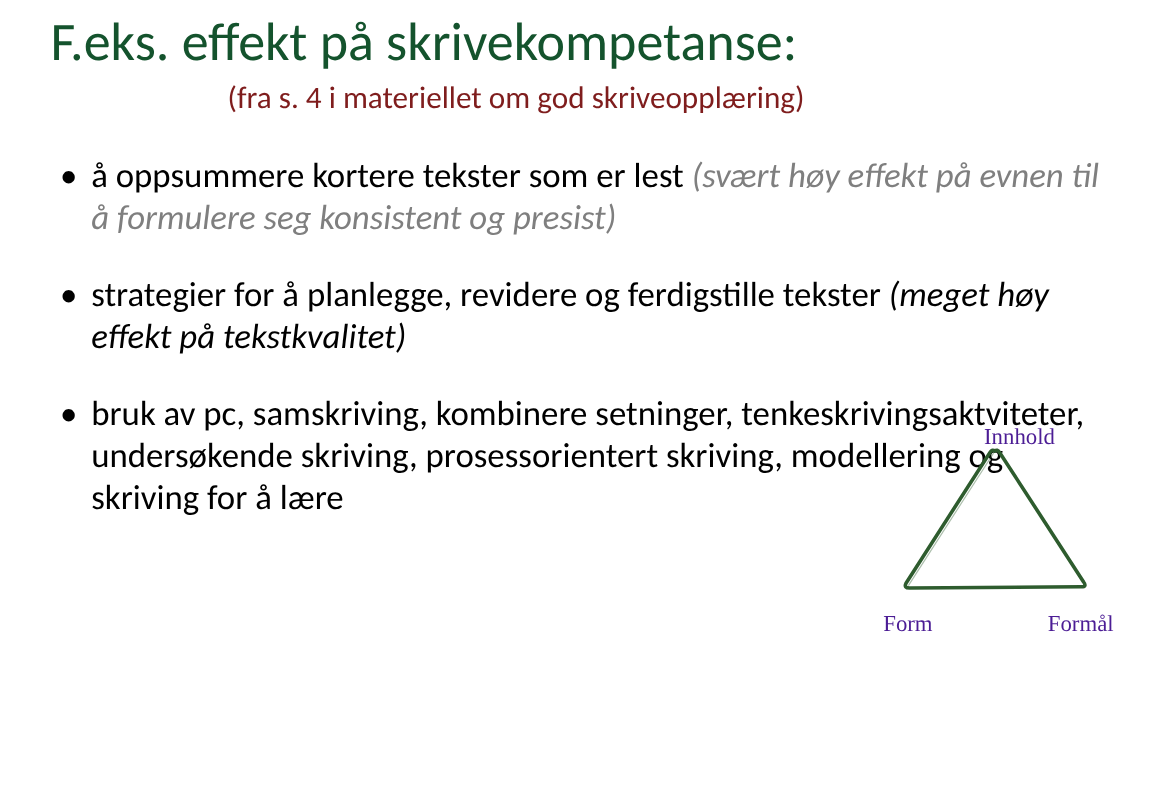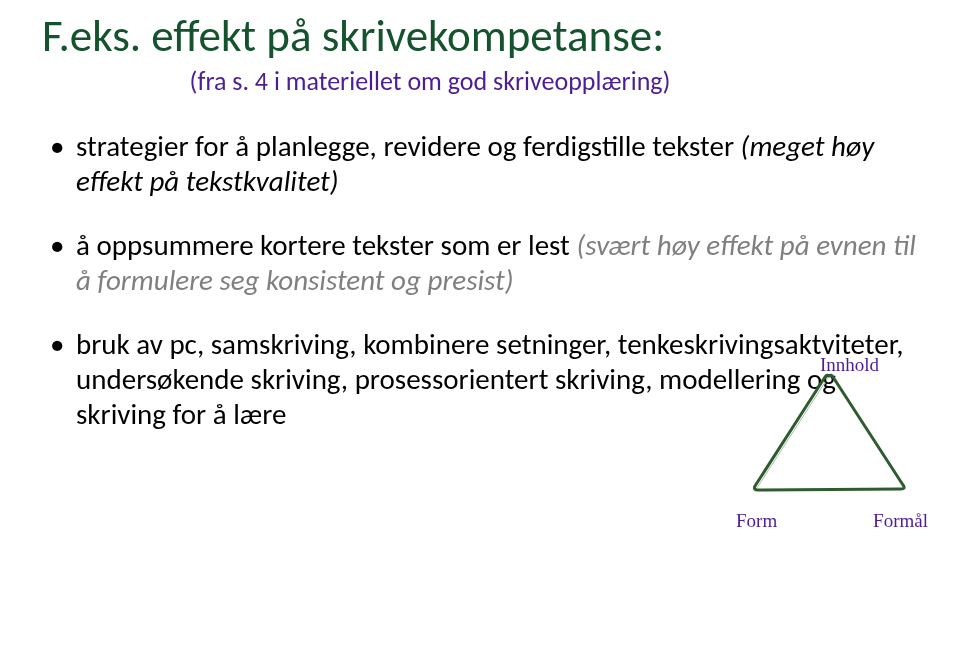--- a/index.html
+++ b/index.html
@@ -14,21 +14,21 @@
   }
   .title {
     font-size: 45px;
     font-weight: 400;
     color: #14532d;
     margin-bottom: 2px;
     margin-left: -8px;
   }
   .subtitle {
     font-size: 26px;
-    color: #4c1d95;
+    color: #7f1d1d;
     text-align: center;
     margin-bottom: 32px;
     width: 760px;
   }
   ul.main { list-style: none; }
   ul.main > li {
     position: relative;
     padding-left: 26px;
     font-size: 29px;
     line-height: 1.22;
@@ -66,24 +66,24 @@
   .lbl-right { bottom: 2px; right: -4px; }
 </style>
 </head>
 <body>
 
 <h1 class="title">F.eks. effekt på skrivekompetanse:</h1>
 <div class="subtitle">(fra s. 4 i materiellet om god skriveopplæring)</div>
 
 <ul class="main">
   <li>
-    <span>strategier for å planlegge, revidere og ferdigstille tekster </span><span class="paren">(meget høy effekt på tekstkvalitet)</span>
+    <span>å oppsummere kortere tekster som er lest </span><span class="paren-grey">(svært høy effekt på evnen til å formulere seg konsistent og presist)</span>
   </li>
   <li>
-    <span>å oppsummere kortere tekster som er lest </span><span class="paren-grey">(svært høy effekt på evnen til å formulere seg konsistent og presist)</span>
+    <span>strategier for å planlegge, revidere og ferdigstille tekster </span><span class="paren">(meget høy effekt på tekstkvalitet)</span>
   </li>
   <li style="">
     <span>bruk av pc, samskriving, kombinere setninger, tenkeskrivingsaktviteter, undersøkende skriving, prosessorientert skriving, modellering og skriving for å lære</span>
   </li>
 </ul>
 
 <div class="triangle-wrap">
   <span class="tri-label lbl-top">Innhold</span>
   <svg class="tri-svg" viewBox="0 0 180 140">
     <path d="M 90 12 Q 88 10 86 13 L 16 122 Q 14 126 19 126 L 162 125 Q 167 125 164 121 L 94 13 Q 92 10 90 12 Z" fill="none" stroke="#2e5c2e" stroke-width="3" stroke-linejoin="round" stroke-linecap="round"></path>

